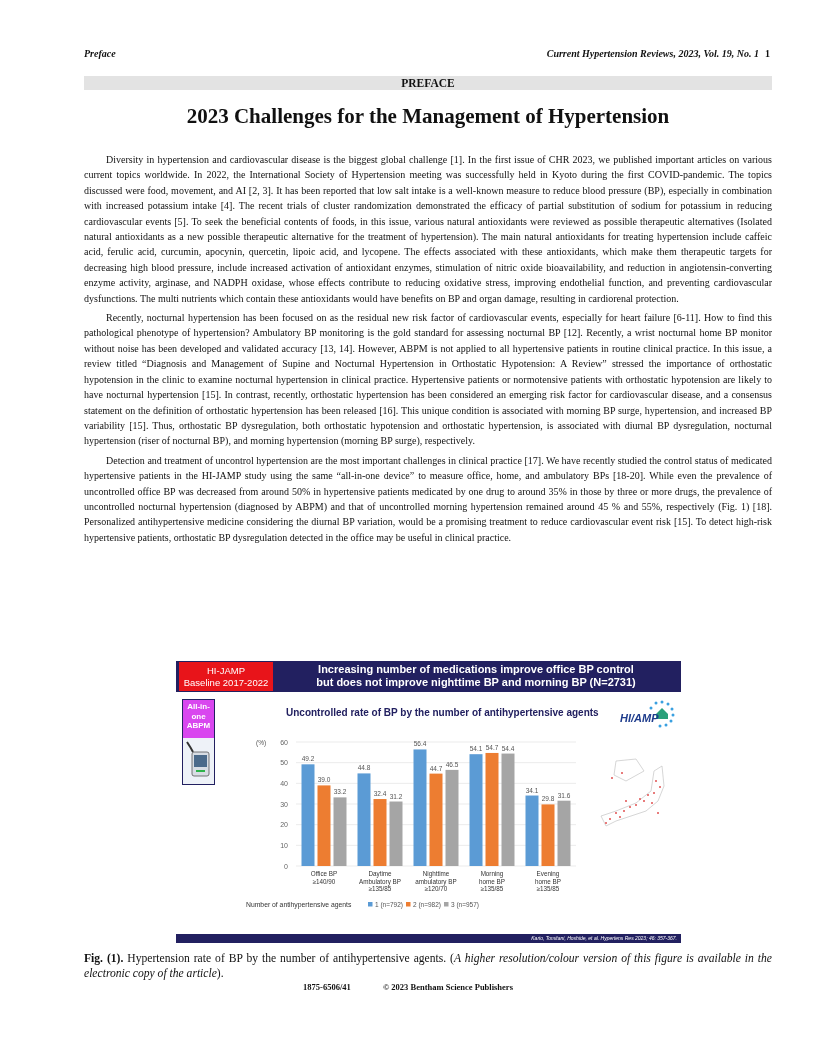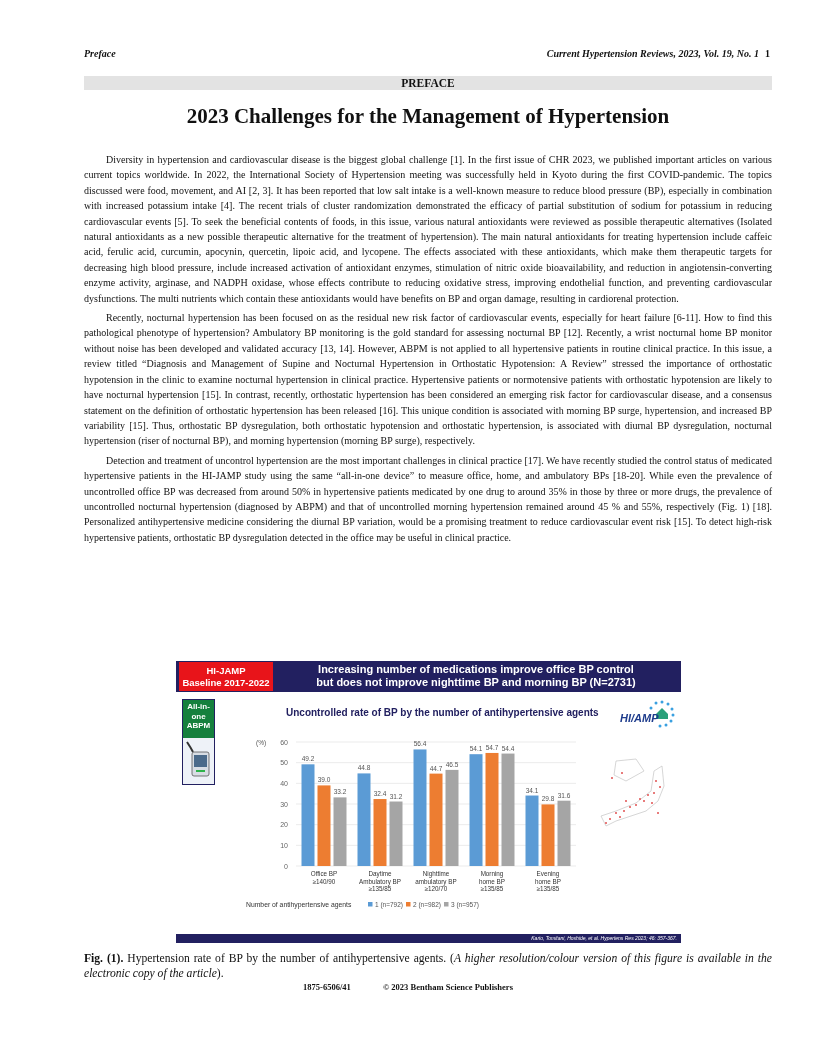--- a/index.html
+++ b/index.html
@@ -8,24 +8,24 @@
   .running-head { position: absolute; top: 48px; left: 84px; right: 46px; height: 14px; font-size: 10px; font-style: italic; font-weight: bold; }
   .rh-left { position: absolute; left: 0; top: 0; }
   .rh-right { position: absolute; right: 0; top: 0; }
   .rh-right .pg { font-style: normal; margin-left: 6px; }
   .section-bar { position: absolute; top: 76px; left: 84px; width: 688px; height: 14px; background: #e3e3e3; text-align: center; font-size: 11.5px; font-weight: bold; line-height: 14px; }
   .title { position: absolute; top: 104px; left: 84px; width: 688px; text-align: center; font-size: 21px; font-weight: bold; }
   .body { position: absolute; top: 152px; left: 84px; width: 688px; font-size: 10px; line-height: 15.4px; text-align: justify; }
   .body p { text-indent: 22px; margin-bottom: 4px; }
   .figure { position: absolute; top: 661px; left: 176px; width: 505px; height: 283px; background: #fff; }
   .fig-header { position: absolute; top: 0; left: 0; width: 505px; height: 31px; background: #222060; }
-  .fig-badge { position: absolute; top: 1px; left: 3px; width: 94px; height: 29px; background: #e8141a; color: #fff; font-family: "Liberation Sans", sans-serif; font-weight: bold; font-size: 9.5px; line-height: 12px; text-align: center; padding-top: 3px; }
+  .fig-badge { position: absolute; top: 1px; left: 3px; width: 94px; height: 29px; background: #e8141a; color: #fff; font-family: "Liberation Sans", sans-serif; font-weight: normal; font-size: 9.5px; line-height: 12px; text-align: center; padding-top: 3px; }
   .fig-headline { position: absolute; top: 2px; left: 100px; width: 400px; color: #fff; font-family: "Liberation Sans", sans-serif; font-weight: bold; font-size: 11px; line-height: 13px; text-align: center; }
   .abpm-box { position: absolute; top: 38px; left: 6px; width: 33px; height: 86px; border: 1px solid #222060; }
-  .abpm-label { background: #15803d; color: #fff; font-family: "Liberation Sans", sans-serif; font-weight: bold; font-size: 8px; line-height: 9.5px; text-align: center; padding: 2px 0; height: 38px; }
+  .abpm-label { background: #d946ef; color: #fff; font-family: "Liberation Sans", sans-serif; font-weight: bold; font-size: 8px; line-height: 9.5px; text-align: center; padding: 2px 0; height: 38px; }
   .abpm-device { position: relative; height: 46px; background: #eef2f8; }
   .chart-title { position: absolute; top: 46px; left: 110px; font-family: "Liberation Sans", sans-serif; font-weight: bold; font-size: 10px; color: #222060; }
   .hijamp-logo { position: absolute; top: 38px; left: 440px; width: 62px; height: 36px; }
   .japan-map { position: absolute; top: 80px; left: 420px; width: 85px; height: 110px; }
   .chart-svg { position: absolute; top: 70px; left: 60px; }
   .fig-credit-bar { position: absolute; top: 273px; left: 0; width: 505px; height: 9px; background: #222060; }
   .fig-credit { position: absolute; right: 4px; top: 0px; font-family: "Liberation Sans", sans-serif; font-size: 5px; line-height: 9px; color: #fff; font-style: italic; }
   .caption { position: absolute; top: 951px; left: 84px; width: 688px; font-size: 11.6px; line-height: 15.4px; text-align: justify; }
   .caption b { font-weight: bold; }
   .caption i { font-style: italic; }

